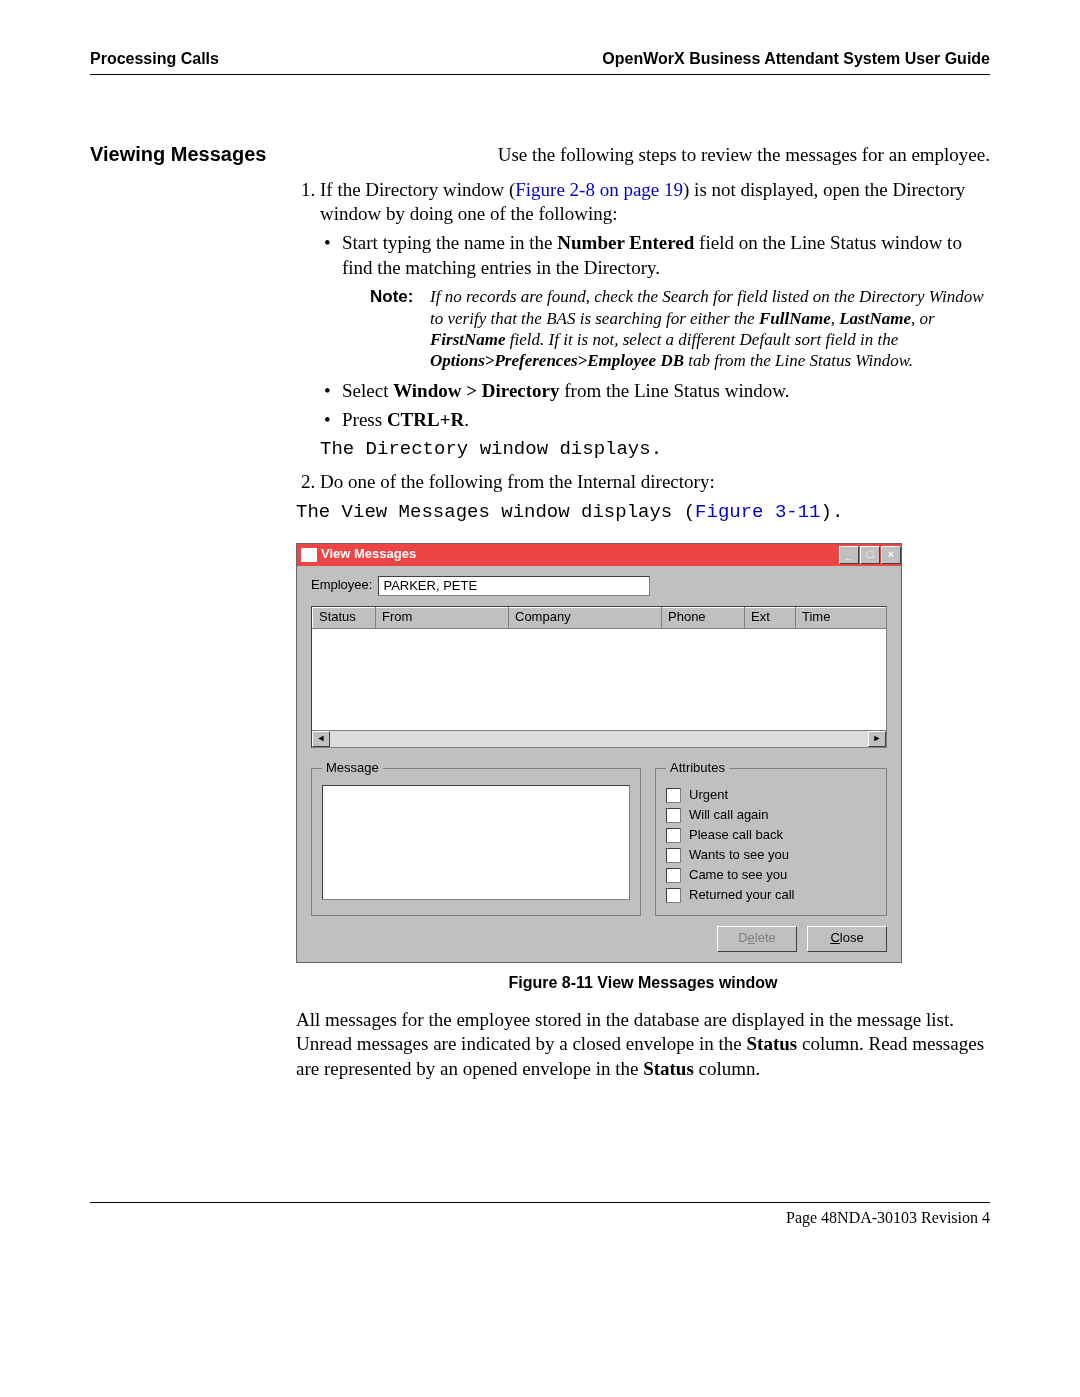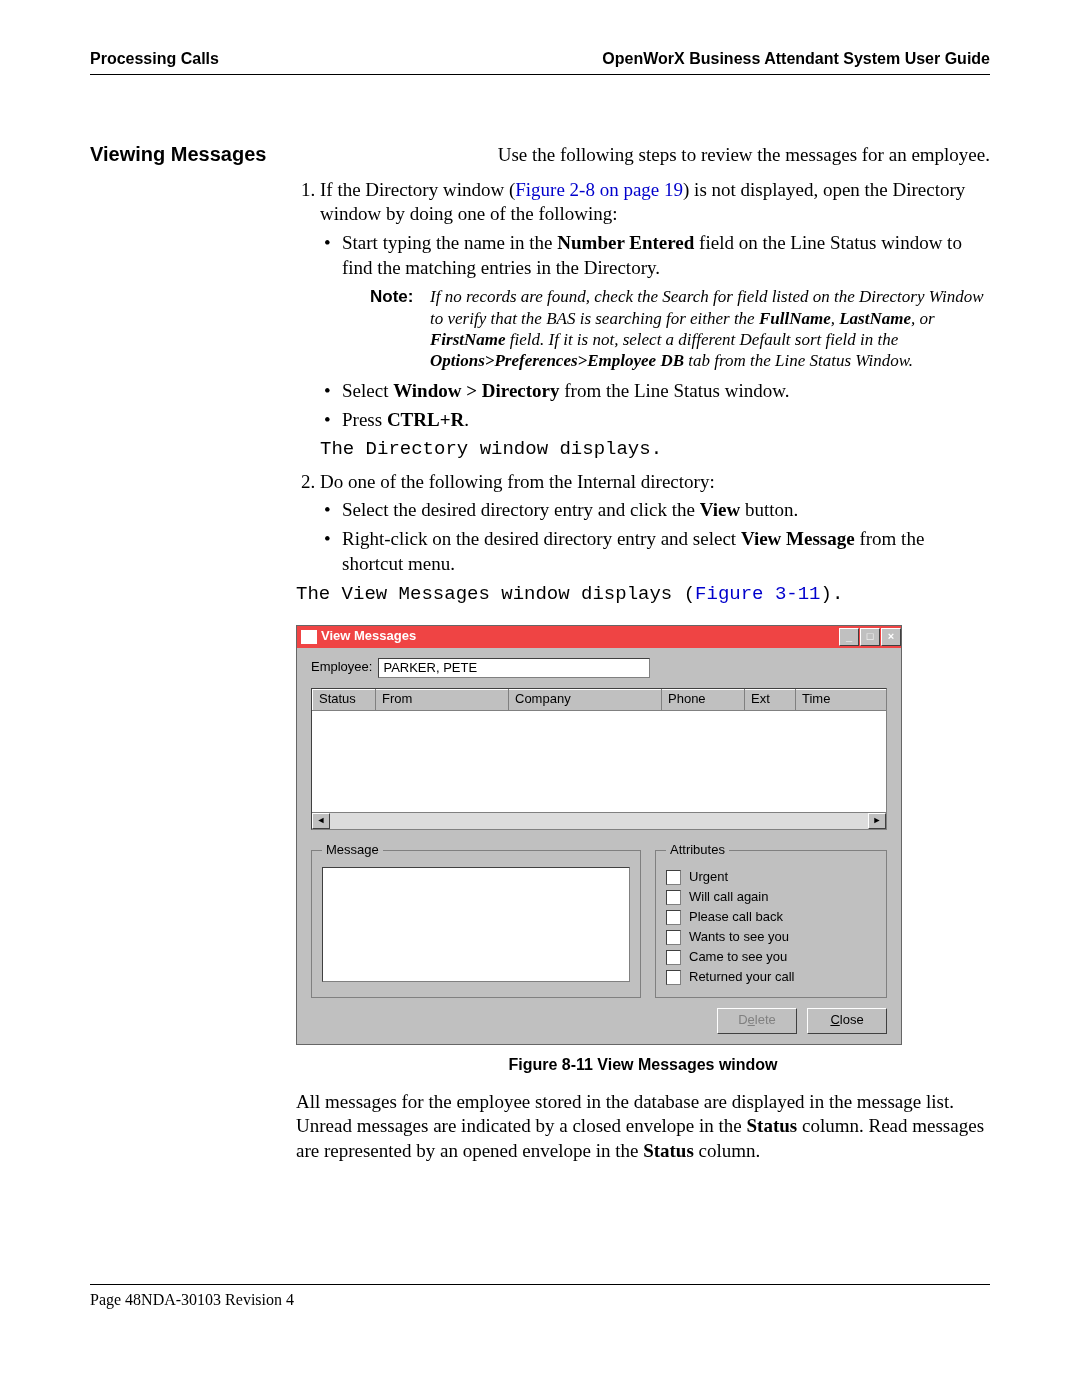--- a/index.html
+++ b/index.html
@@ -222,21 +222,21 @@
     font-size: 16px;
     text-align: center;
     margin: 10px 0 14px 0;
   }
   .bodytxt { font-size: 19px; line-height: 1.3; }
   .ftr {
     margin-top: 120px;
     border-top: 1.5px solid #000;
     padding-top: 6px;
     display: flex;
-    justify-content: flex-start;
+    justify-content: flex-end;
     font-size: 16px;
   }
   b, strong { font-weight: bold; }
   u { text-decoration: underline; }
 </style>
 </head>
 <body>
 
 <div class="page">
 
@@ -266,28 +266,20 @@
               <span>Select </span><b>Window &gt; Directory</b><span> from the Line Status window.</span>
             </li>
             <li>
               <span>Press </span><b>CTRL+R</b><span>.</span>
             </li>
           </ul>
           <div class="plain">The Directory window displays.</div>
         </li>
         <li>
           <span>Do one of the following from the Internal directory:</span>
-          <ul>
-            <li>
-              <span>Select the desired directory entry and click the </span><b>View</b><span> button.</span>
-            </li>
-            <li>
-              <span>Right-click on the desired directory entry and select </span><b>View Message</b><span> from the shortcut menu.</span>
-            </li>
-          </ul>
         </li>
       </ol>
       <div class="plain">
         <span>The View Messages window displays (</span><span class="link">Figure 3-11</span><span>).</span>
       </div>
 
       <div class="fig-wrap">
         <div class="app">
           <div class="titlebar">
             <span class="icn"></span>

